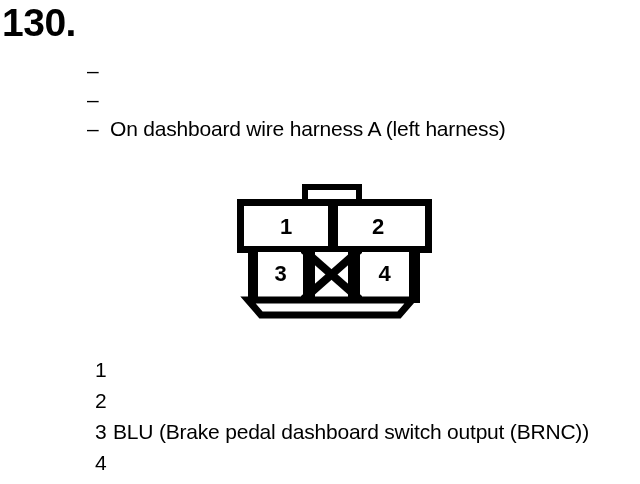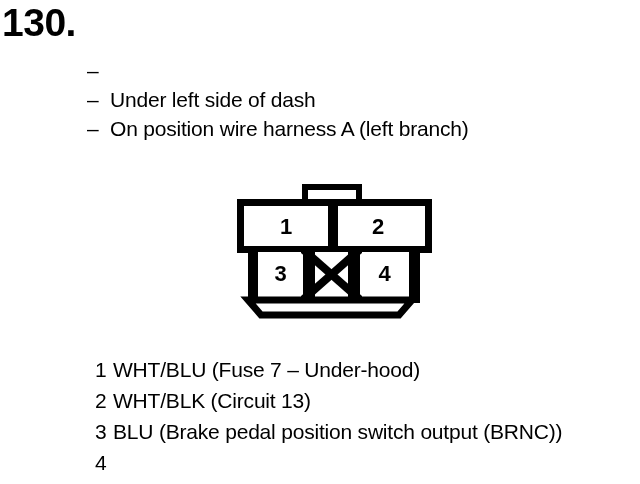--- a/index.html
+++ b/index.html
@@ -71,25 +71,24 @@
   <h1 class="title">
     <span>130.</span>
   </h1>
 
   <div class="bullets">
     <div class="bullet-row">
       <span class="bullet-dash">–</span>
     </div>
     <div class="bullet-row">
       <span class="bullet-dash">–</span>
-      <span>Under left side of dash</span>
     </div>
     <div class="bullet-row">
       <span class="bullet-dash">–</span>
-      <span>On position wire harness A (left branch)</span>
+      <span>On dashboard wire harness A (left harness)</span>
     </div>
   </div>
 
   <div class="connector">
     <div class="conn-piece tab"></div>
     <div class="conn-piece top-box"></div>
     <div class="conn-piece divider-12"></div>
     <div class="conn-piece bottom-row"></div>
     <div class="conn-piece wall-3x"></div>
     <div class="conn-piece wall-x4"></div>
@@ -105,28 +104,26 @@
 
     <span class="cav cav-1">1</span>
     <span class="cav cav-2">2</span>
     <span class="cav cav-3">3</span>
     <span class="cav cav-4">4</span>
   </div>
 
   <div class="pins">
     <div class="pin-row">
       <span class="pin-num">1</span>
-      <span>WHT/BLU (Fuse 7 – Under-hood)</span>
     </div>
     <div class="pin-row">
       <span class="pin-num">2</span>
-      <span>WHT/BLK (Circuit 13)</span>
     </div>
     <div class="pin-row">
       <span class="pin-num">3</span>
-      <span>BLU (Brake pedal position switch output (BRNC))</span>
+      <span>BLU (Brake pedal dashboard switch output (BRNC))</span>
     </div>
     <div class="pin-row">
       <span class="pin-num">4</span>
     </div>
   </div>
 
 </div>
 
 </body></html>

